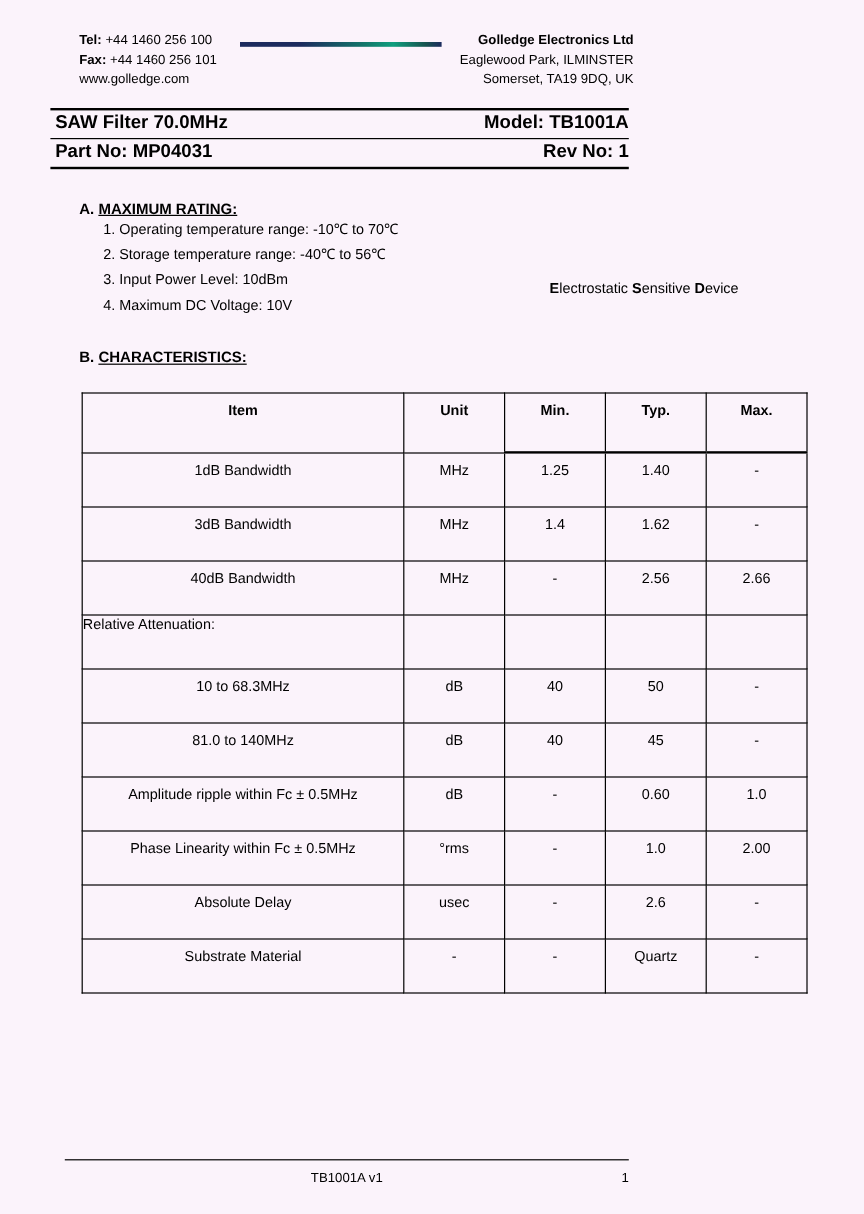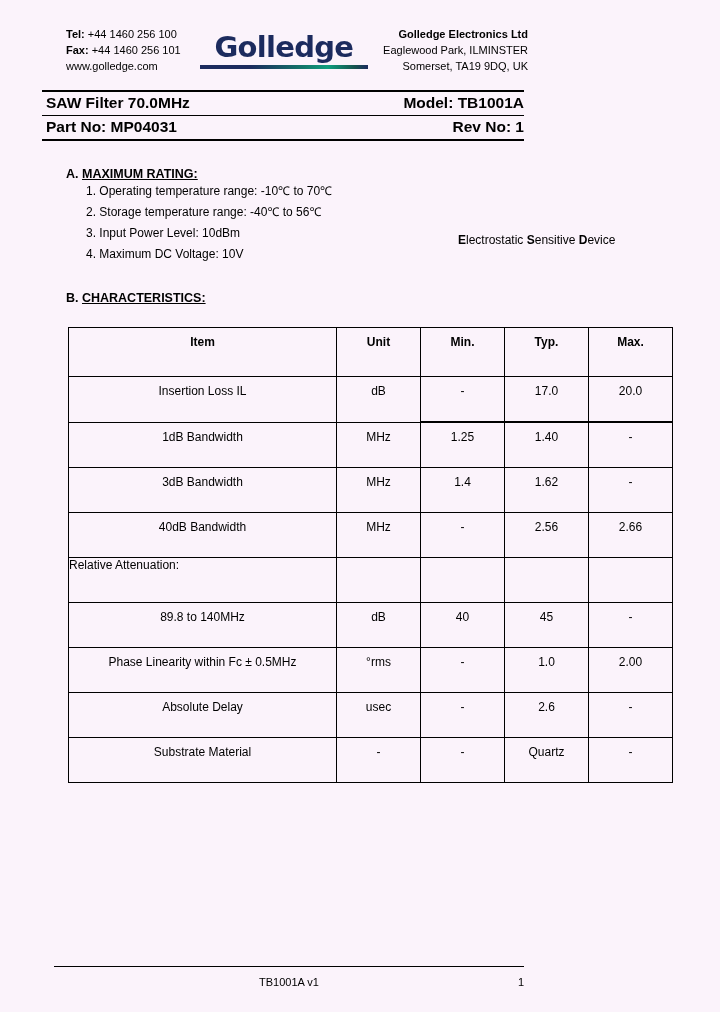--- a/index.html
+++ b/index.html
@@ -163,21 +163,20 @@
         <span>+44 1460 256 100</span>
       </div>
       <div class="contact-line">
         <span class="contact-label">Fax:</span>
         <span>+44 1460 256 101</span>
       </div>
       <div class="contact-line">www.golledge.com</div>
     </div>
 
     <div class="logo-block">
-      <div class="logo-word">Golledge</div>
       <div class="logo-rule"></div>
     </div>
 
     <div class="address-block">
       <div class="company-name">Golledge Electronics Ltd</div>
       <div>Eaglewood Park, ILMINSTER</div>
       <div>Somerset, TA19 9DQ, UK</div>
     </div>
   </div>
 
@@ -244,37 +243,20 @@
               <div class="cell">Typ.</div>
             </th>
           <th>
               <div class="cell">Max.</div>
             </th>
         </tr>
       </thead>
       <tbody>
 
 
-        <tr>
-          <td>
-              <div class="cell center-indent">Insertion Loss IL</div>
-            </td>
-          <td class="unit-cell">
-              <div class="cell">dB</div>
-            </td>
-          <td class="min-cell">
-              <div class="cell">-</div>
-            </td>
-          <td>
-              <div class="cell">17.0</div>
-            </td>
-          <td>
-              <div class="cell">20.0</div>
-            </td>
-        </tr>
 
         <tr class="thick-top">
           <td class="first-thin">
               <div class="cell center-indent">1dB Bandwidth</div>
             </td>
           <td class="unit-cell first-thin">
               <div class="cell">MHz</div>
             </td>
           <td class="min-cell">
               <div class="cell">1.25</div>
@@ -332,39 +314,73 @@
               <div class="cell">&nbsp;</div>
             </td>
           <td class="ra-blank">
               <div class="cell">&nbsp;</div>
             </td>
           <td class="ra-blank">
               <div class="cell">&nbsp;</div>
             </td>
         </tr>
 
-
-        <tr>
-          <td>
-              <div class="cell center-indent">89.8 to 140MHz</div>
+        <tr>
+          <td>
+              <div class="cell center-indent">10 to 68.3MHz</div>
             </td>
           <td class="unit-cell">
               <div class="cell">dB</div>
             </td>
           <td class="min-cell">
               <div class="cell">40</div>
             </td>
           <td>
+              <div class="cell">50</div>
+            </td>
+          <td>
+              <div class="cell">-</div>
+            </td>
+        </tr>
+
+        <tr>
+          <td>
+              <div class="cell center-indent">81.0 to 140MHz</div>
+            </td>
+          <td class="unit-cell">
+              <div class="cell">dB</div>
+            </td>
+          <td class="min-cell">
+              <div class="cell">40</div>
+            </td>
+          <td>
               <div class="cell">45</div>
             </td>
           <td>
               <div class="cell">-</div>
             </td>
         </tr>
 
+        <tr>
+          <td>
+              <div class="cell center-indent">Amplitude ripple within Fc ± 0.5MHz</div>
+            </td>
+          <td class="unit-cell">
+              <div class="cell">dB</div>
+            </td>
+          <td class="min-cell">
+              <div class="cell">-</div>
+            </td>
+          <td>
+              <div class="cell">0.60</div>
+            </td>
+          <td>
+              <div class="cell">1.0</div>
+            </td>
+        </tr>
 
         <tr>
           <td>
               <div class="cell center-indent">Phase Linearity within Fc ± 0.5MHz</div>
             </td>
           <td class="unit-cell">
               <div class="cell">°rms</div>
             </td>
           <td class="min-cell">
               <div class="cell">-</div>

